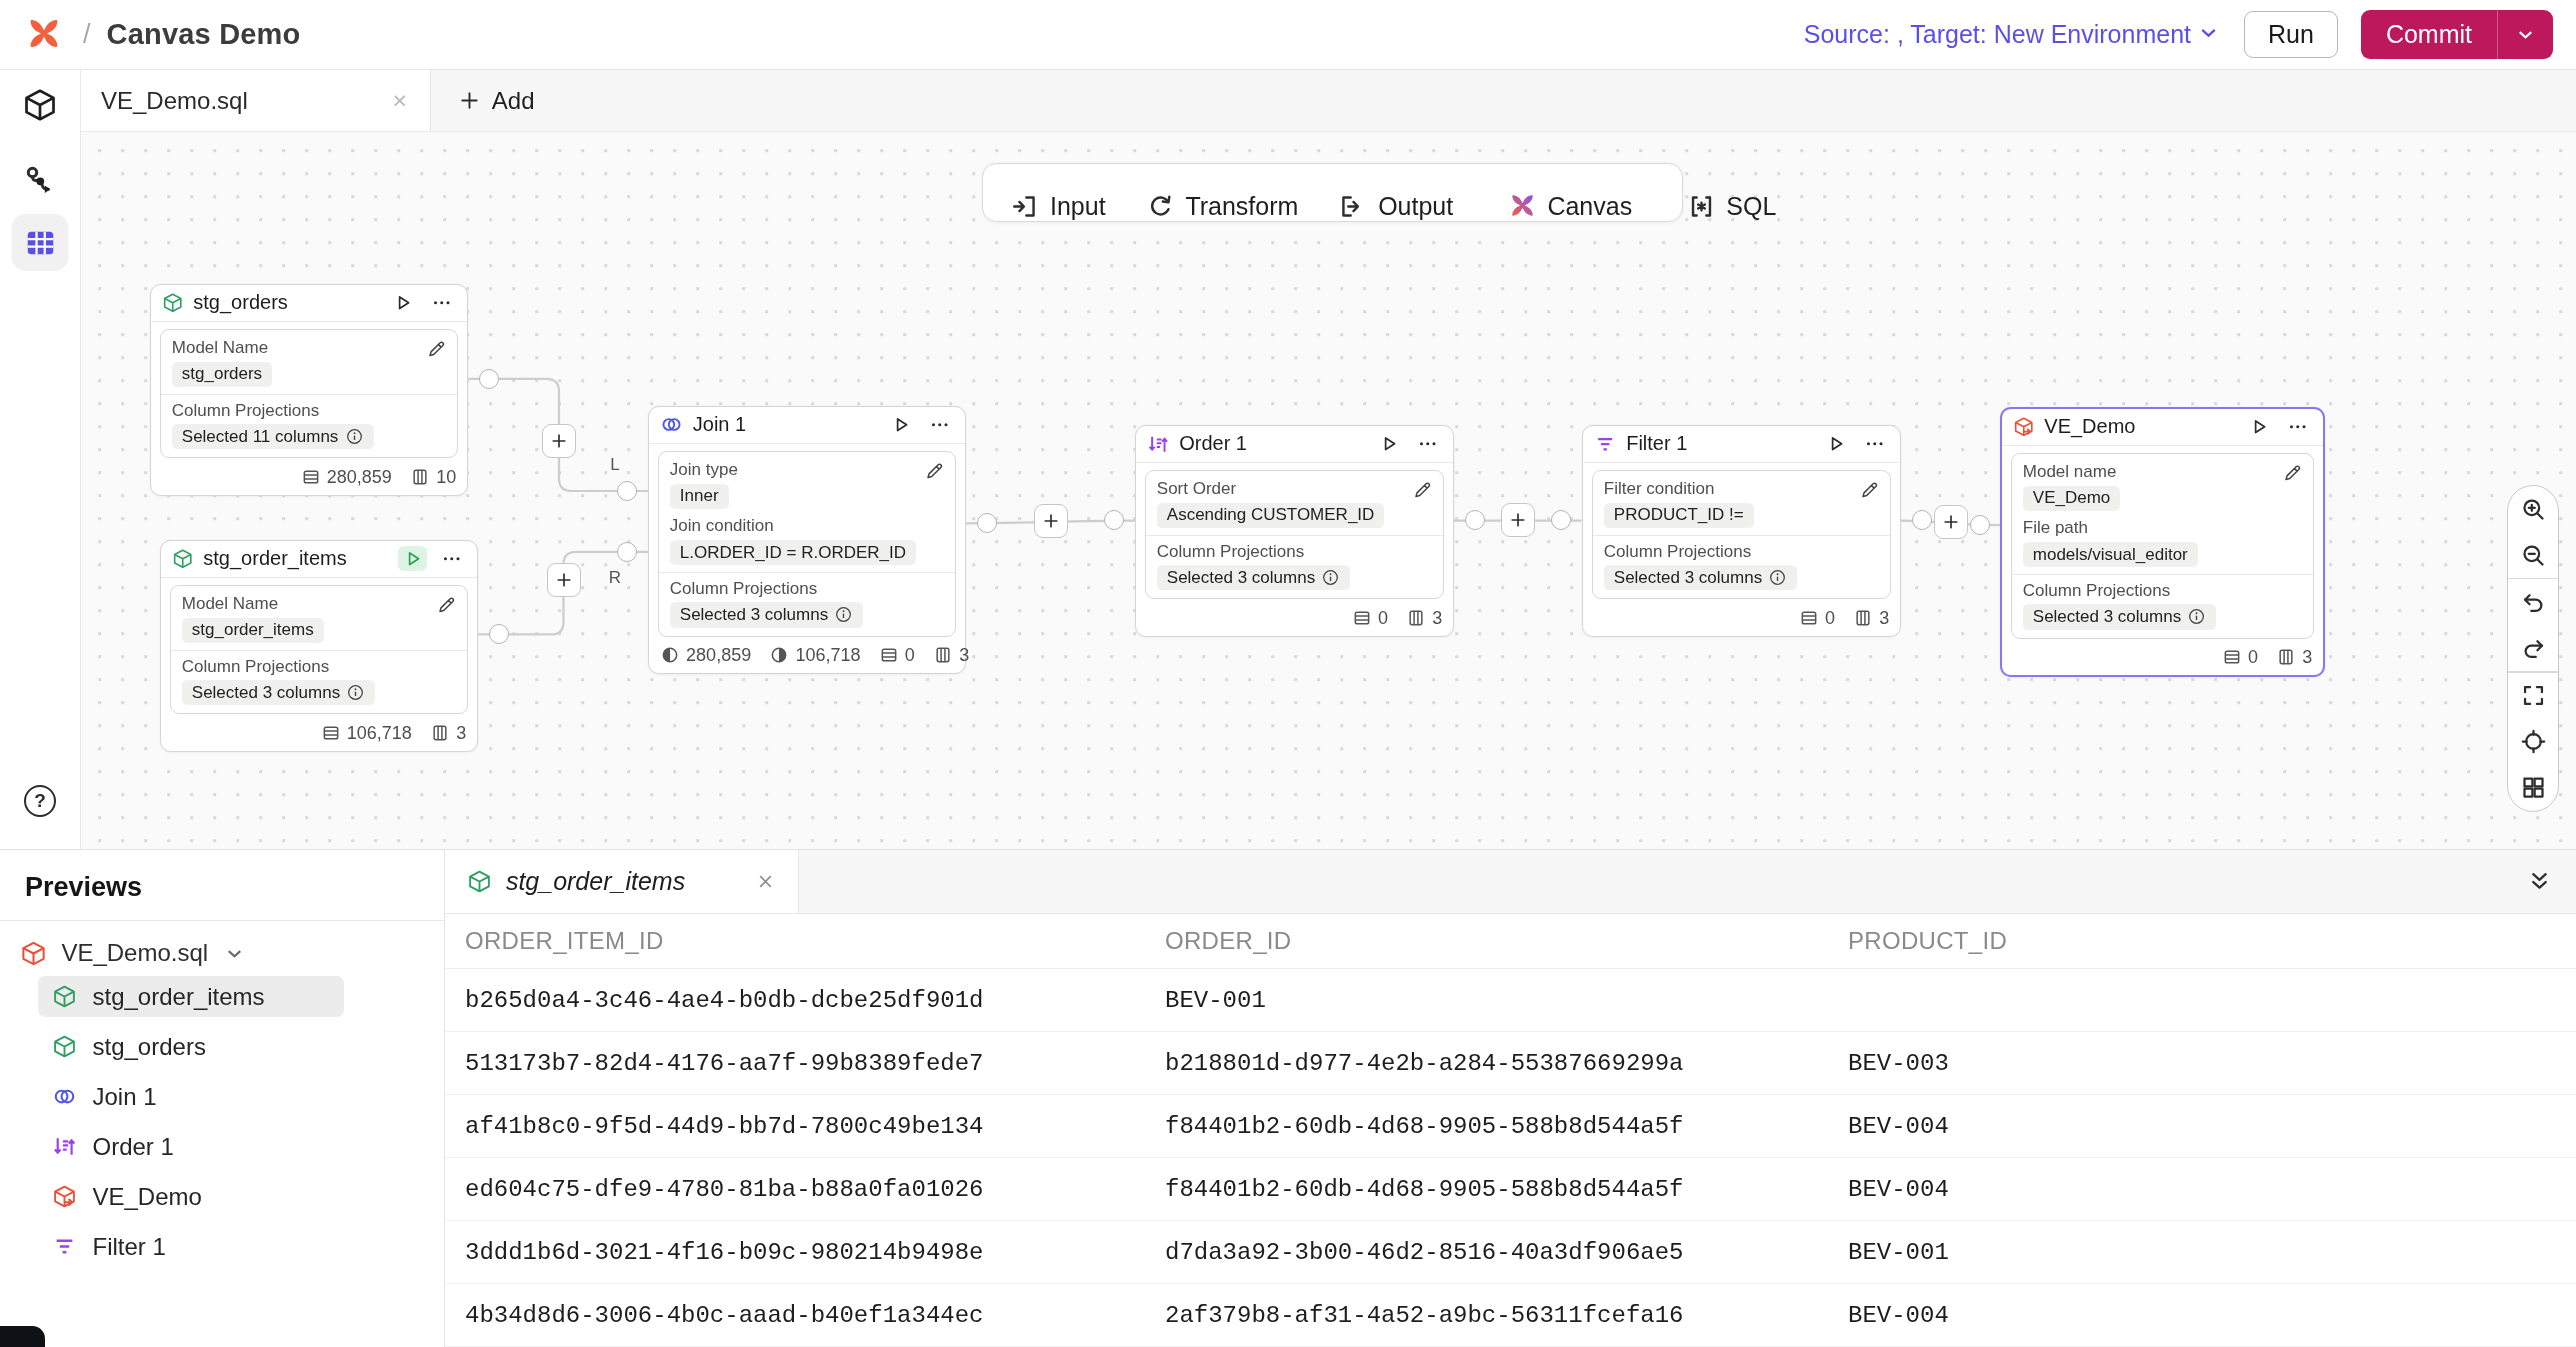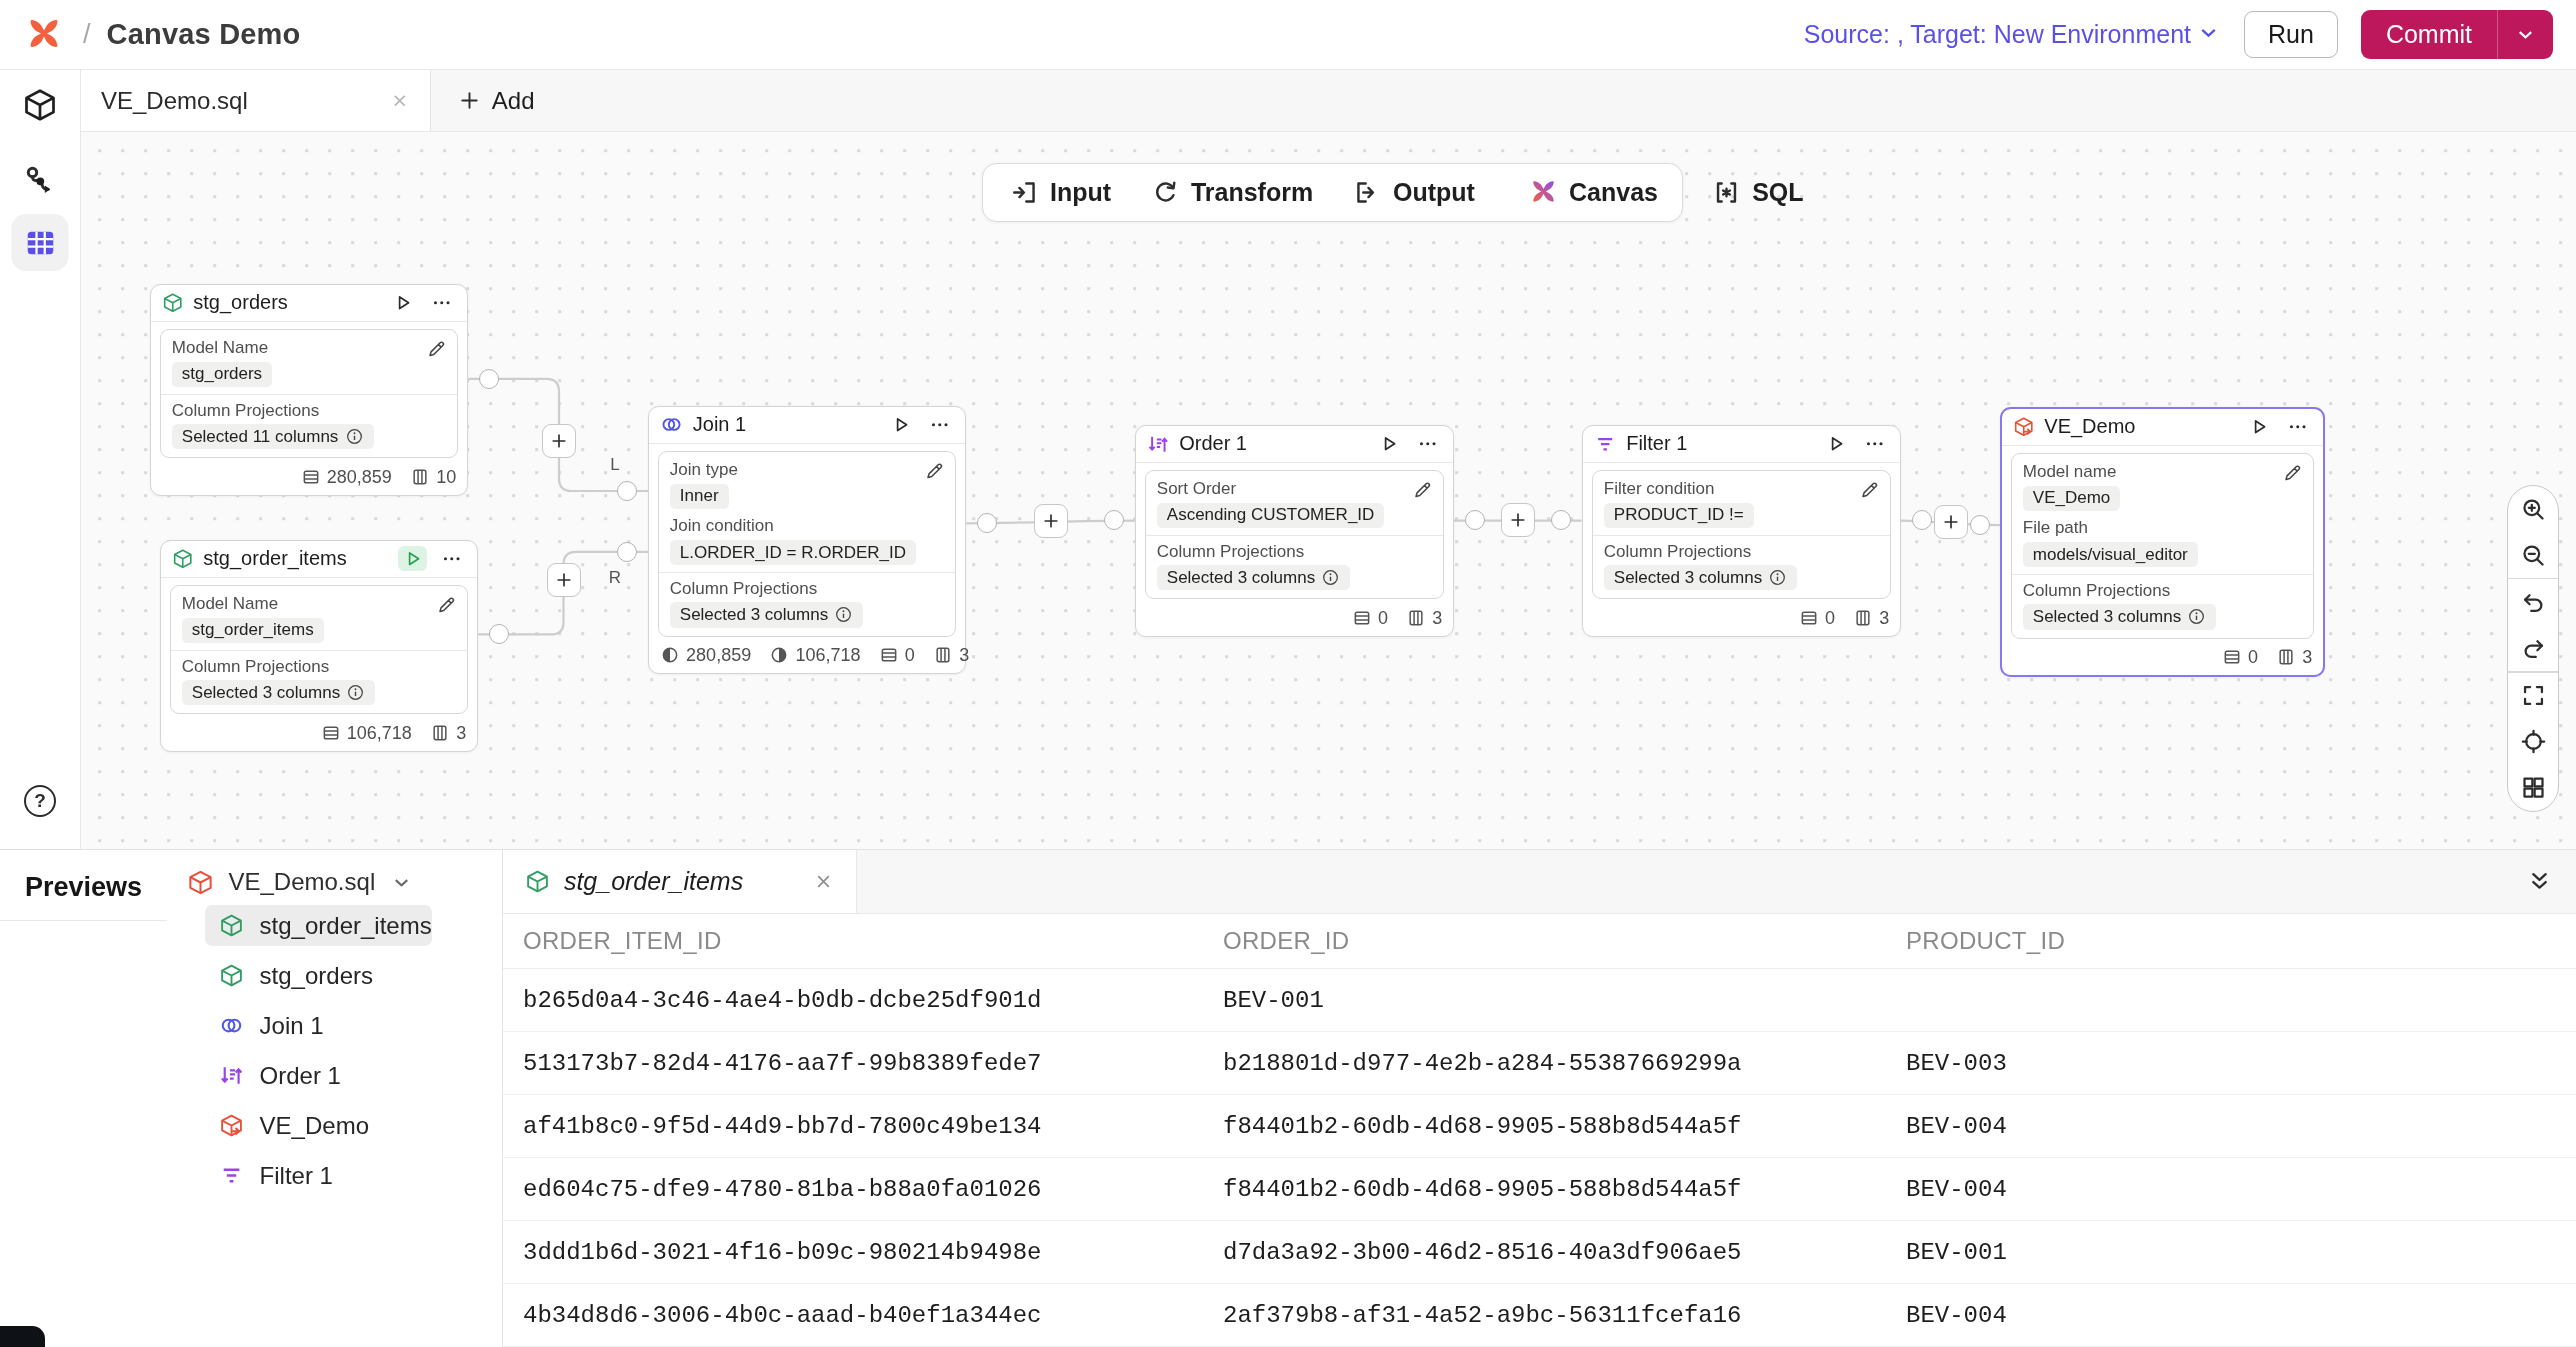--- a/index.html
+++ b/index.html
@@ -38,21 +38,21 @@
 
   
   .canvas { position:relative; height:718px; background:#fafafa;
     background-image:radial-gradient(circle, #d9d9d9 1.8px, transparent 1.8px);
     background-size:23px 23px; background-position:7.2px 7.2px; overflow:hidden; }
   .edges { position:absolute; left:0; top:0; pointer-events:none; }
 
   .canvas-toolbar { position:absolute; left:901px; top:30.5px; height:59px; width:701px;
     background:#fff; border:1.3px solid #dadada; border-radius:14.4px; display:flex; align-items:stretch;
     box-shadow:0 0.9px 3.6px rgba(0,0,0,.05); }
-  .ct-group { display:flex; align-items:center; padding:0 7.2px;font-weight:bold; }
+  .ct-group { display:flex; align-items:flex-end; padding:0 7.2px; }
   .ct-item { display:flex; align-items:center; gap:10.8px; padding:0 20px; font-size:25px; color:#1f1f1f; cursor:pointer; }
   .ct-div { width:1.3px; background:#e4e4e4; }
 
   .node { position:absolute; width:318px; background:#fff; border:1.3px solid #d4d4d4; border-radius:10.8px;
     box-shadow:0 0.9px 2.7px rgba(0,0,0,.05); display:flex; flex-direction:column; }
   .node.selected { border:2.2px solid #8678f2; }
   .node-head { display:flex; align-items:center; gap:10px; padding:5.4px 10.8px; border-bottom:0.9px solid #e8e8e8; min-height:36px; }
   .node-title { font-size:20px; font-weight:500; color:#1d1d1d; flex:1; white-space:nowrap; }
   .icon-btn { display:flex; align-items:center; justify-content:center; width:29px; height:25px; border-radius:6.3px; }
   .icon-btn.play-green { background:#ddf3e3; }
@@ -79,21 +79,21 @@
     border:1.3px solid #c9c9c9; border-radius:26px; display:flex; flex-direction:column; align-items:stretch; z-index:4; }
   .zt-btn { height:46px; display:flex; align-items:center; justify-content:center; }
   .zt-div { height:1.3px; background:#d9d9d9; }
 
   .help-icon { position:absolute; left:50%; transform:translateX(-50%); bottom:32px; width:32px; height:32px;
     border:2.2px solid #2d2d2d; border-radius:50%; display:flex; align-items:center; justify-content:center;
     font-size:19px; font-weight:700; color:#2d2d2d; }
 
   
   .bottom { height:498px; display:flex; border-top:0.9px solid #e2e2e2; background:#fff; position:relative; flex:0 0 auto; overflow:hidden; }
-  .previews { width:503px; flex:0 0 auto; border-right:0.9px solid #e4e4e4; display:flex; }
+  .previews { width:445px; flex:0 0 auto; border-right:0.9px solid #e4e4e4; display:flex; flex-direction:column; }
   .pv-header { height:71px; padding:21.5px 25px; font-size:27px; font-weight:600; color:#161616; border-bottom:0.9px solid #e8e8e8; }
   .tree { padding:9px 0 0; }
   .tree-parent { display:flex; align-items:center; gap:14.4px; padding:9px 0 9px 20px; font-size:24px; color:#2e2e2e; }
   .tree-item { display:flex; align-items:center; gap:16px; height:41px; margin:0 100px 9px 38px;
     padding-left:13.5px; font-size:24px; color:#262626; border-radius:7.2px; }
   .tree-item.selected { background:#ececec; }
 
   .ptable { flex:1; display:flex; flex-direction:column; min-width:0; }
   .ptab-row { height:71px; background:#f7f7f7; border-bottom:0.9px solid #e8e8e8; display:flex; align-items:stretch; }
   .ptab { width:354px; background:#fff; border-right:0.9px solid #e8e8e8; display:flex; align-items:center; gap:14.4px; padding:0 21.5px; }

